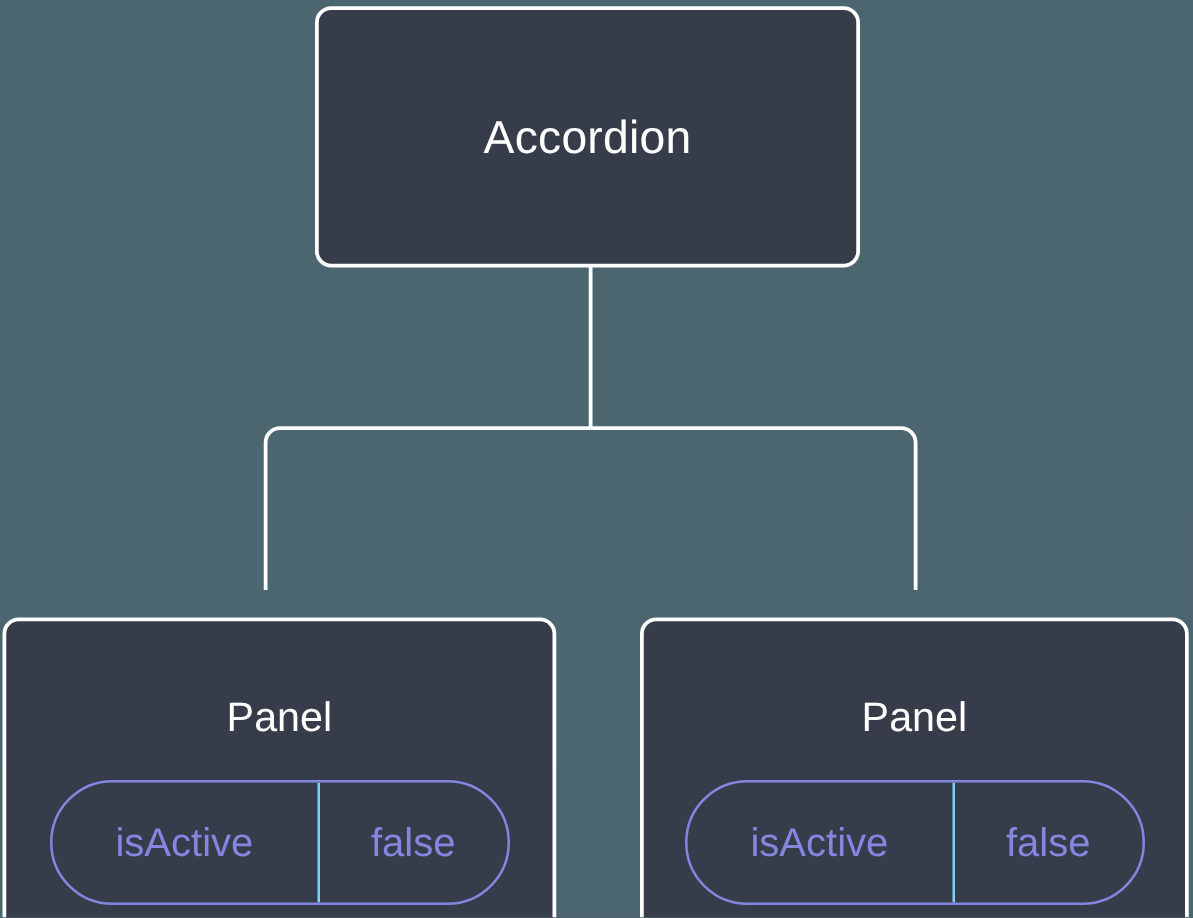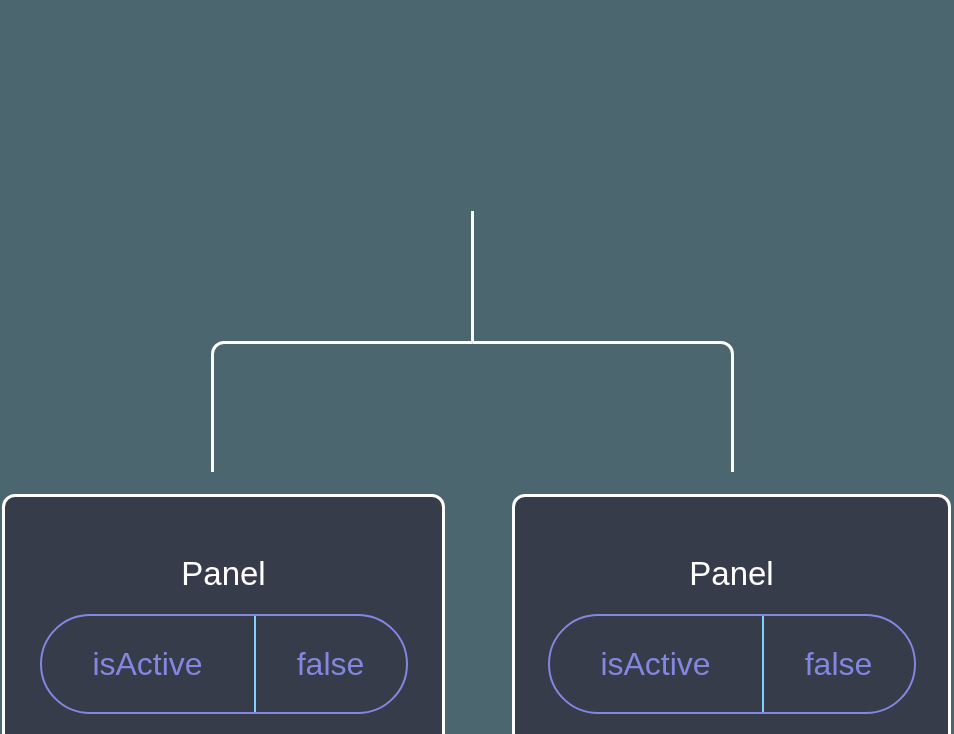--- a/index.html
+++ b/index.html
@@ -71,21 +71,21 @@
 
   .node-title {
     color: #ffffff;
     font-size: 33px;
     line-height: 1;
     white-space: nowrap;
   }
 
   
   .prop-pill {
-    margin-top: 24px;
+    margin-top: 34px;
     height: 100px;
     box-sizing: border-box;
     border: 2px solid #8387e0;
     border-radius: 50px;
     display: flex;
     align-items: stretch;
     overflow: hidden;
     justify-content: flex-end;
   }
   .node-child-left  .prop-pill { width: 368px; }
@@ -114,20 +114,23 @@
 
   <svg id="edges" viewBox="0 0 954 734" width="954" height="734" xmlns="http://www.w3.org/2000/svg" aria-hidden="true">
 
     <path d="M 472.5 211 L 472.5 342.5" fill="none" stroke="#ffffff" stroke-width="3"></path>
 
     <path d="M 472.5 342.5 L 224 342.5 A 11.5 11.5 0 0 0 212.5 354 L 212.5 472" fill="none" stroke="#ffffff" stroke-width="3" stroke-linecap="butt" stroke-linejoin="round"></path>
 
     <path d="M 472.5 342.5 L 721 342.5 A 11.5 11.5 0 0 1 732.5 354 L 732.5 472" fill="none" stroke="#ffffff" stroke-width="3" stroke-linecap="butt" stroke-linejoin="round"></path>
   </svg>
 
+  <div class="node node-root">
+    <span class="node-title">Accordion</span>
+  </div>
 
   <div class="node node-child node-child-left">
     <span class="node-title">Panel</span>
     <div class="prop-pill">
       <span class="prop-key">isActive</span>
       <span class="prop-value">false</span>
     </div>
   </div>
 
   <div class="node node-child node-child-right">

